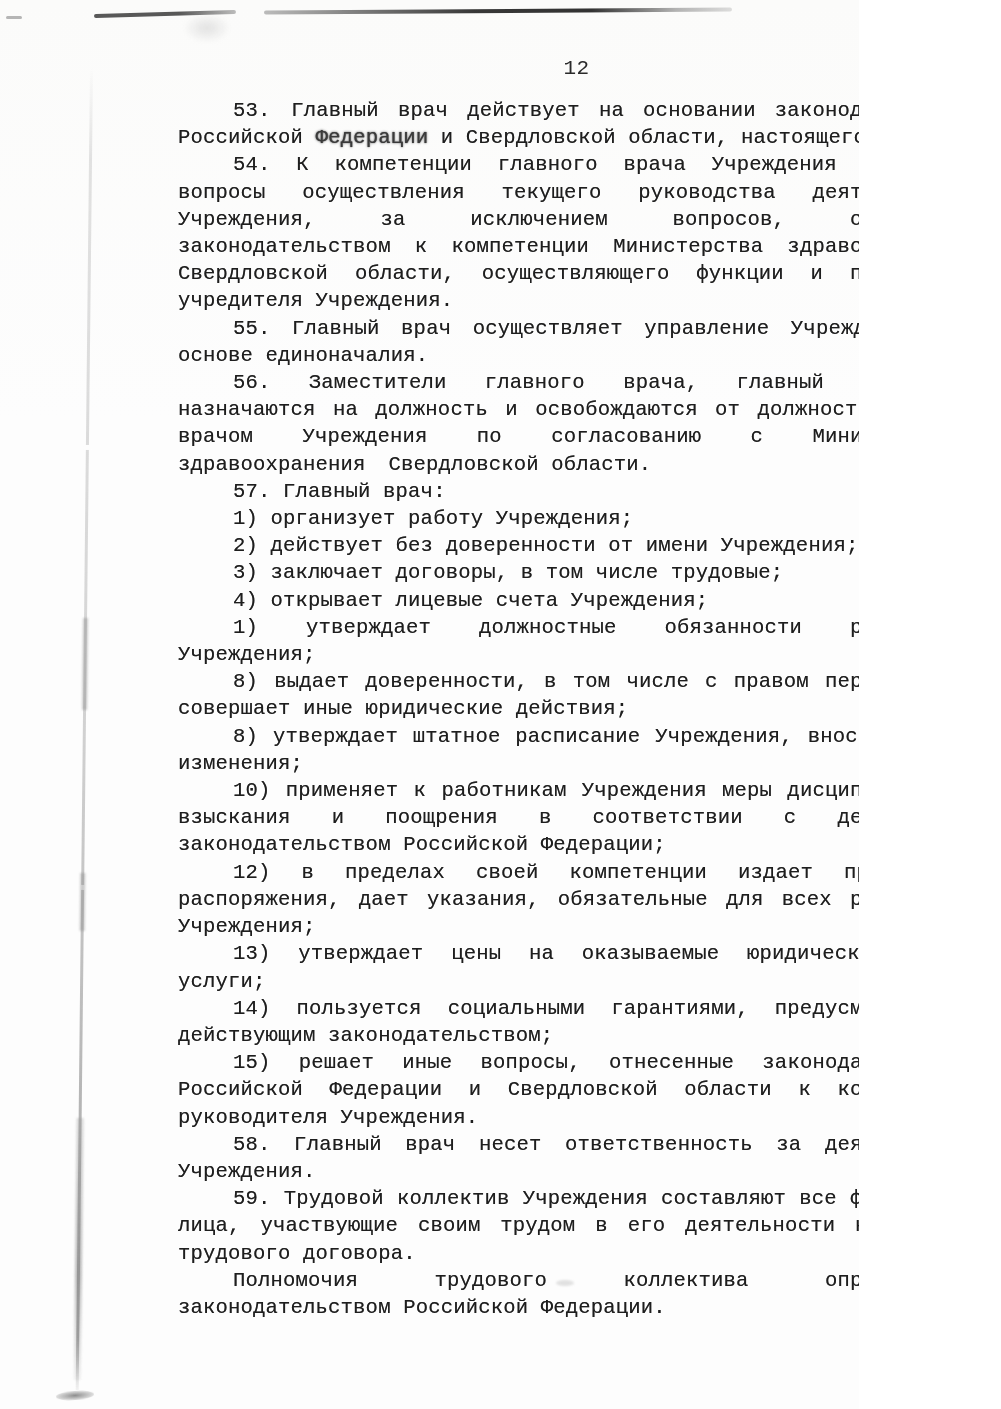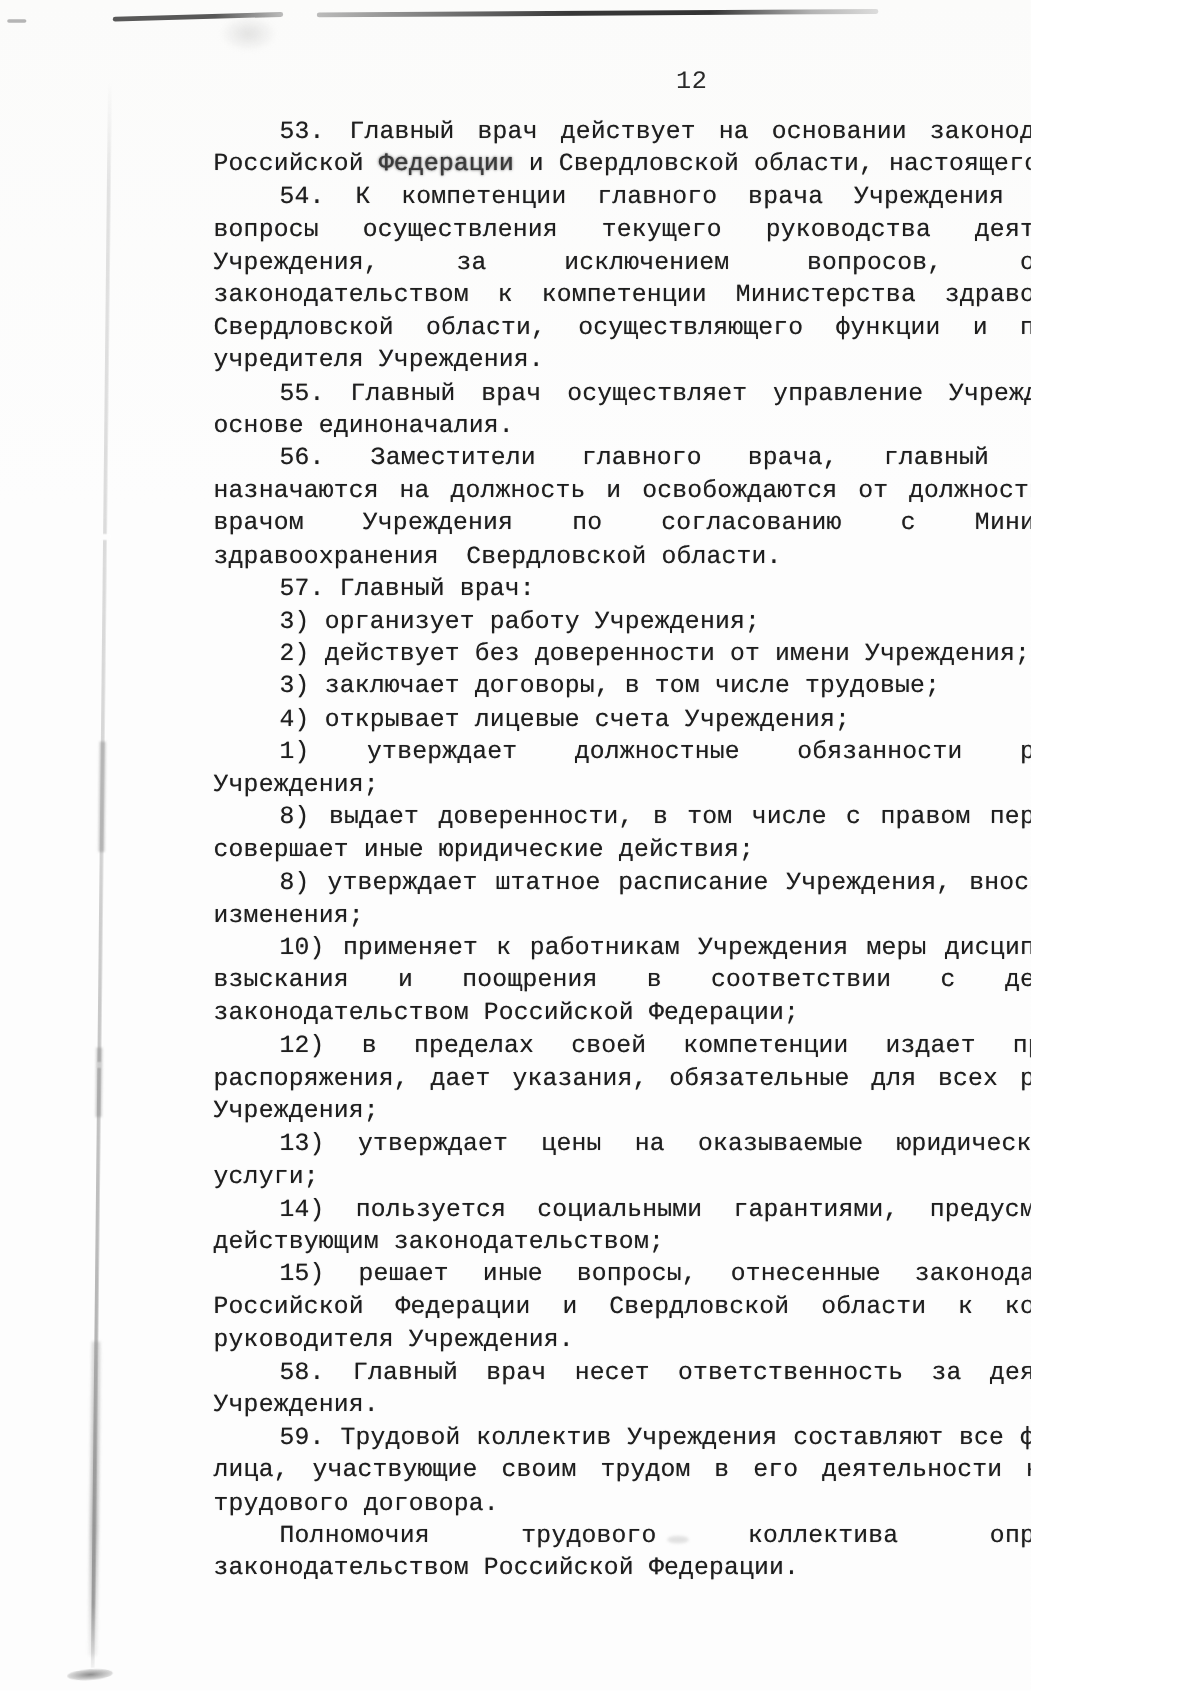--- a/index.html
+++ b/index.html
@@ -126,21 +126,21 @@
   <div class="artifact faint-mark"></div>
 
   <div class="page-number">12</div>
 
   <div class="content">
     <p><span>53. Главный врач действует на основании законодательства Российской </span><span class="smudge">Федерации</span><span> и Свердловской области, настоящего Устава.</span></p>
     <p>54. К компетенции главного врача Учреждения относятся вопросы осуществления текущего руководства деятельностью Учреждения, за исключением вопросов, отнесенных законодательством к компетенции Министерства здравоохранения Свердловской области, осуществляющего функции и полномочия учредителя Учреждения.</p>
     <p>55. Главный врач осуществляет управление Учреждением на основе единоначалия.</p>
     <p>56. Заместители главного врача, главный бухгалтер назначаются на должность и освобождаются от должности главным врачом Учреждения по согласованию с Министерством здравоохранения  Свердловской области.</p>
     <p>57. Главный врач:</p>
-    <p>3) организует работу Учреждения;</p>
+    <p>1) организует работу Учреждения;</p>
     <p>2) действует без доверенности от имени Учреждения;</p>
     <p>3) заключает договоры, в том числе трудовые;</p>
     <p>4) открывает лицевые счета Учреждения;</p>
     <p>1) утверждает должностные обязанности работников Учреждения;</p>
     <p>8) выдает доверенности, в том числе с правом передоверия, совершает иные юридические действия;</p>
     <p>8) утверждает штатное расписание Учреждения, вносит в него изменения;</p>
     <p>10) применяет к работникам Учреждения меры дисциплинарного взыскания и поощрения в соответствии с действующим законодательством Российской Федерации;</p>
     <p>12) в пределах своей компетенции издает приказы и распоряжения, дает указания, обязательные для всех работников Учреждения;</p>
     <p>13) утверждает цены на оказываемые юридическим лицам услуги;</p>
     <p>14) пользуется социальными гарантиями, предусмотренными действующим законодательством;</p>

